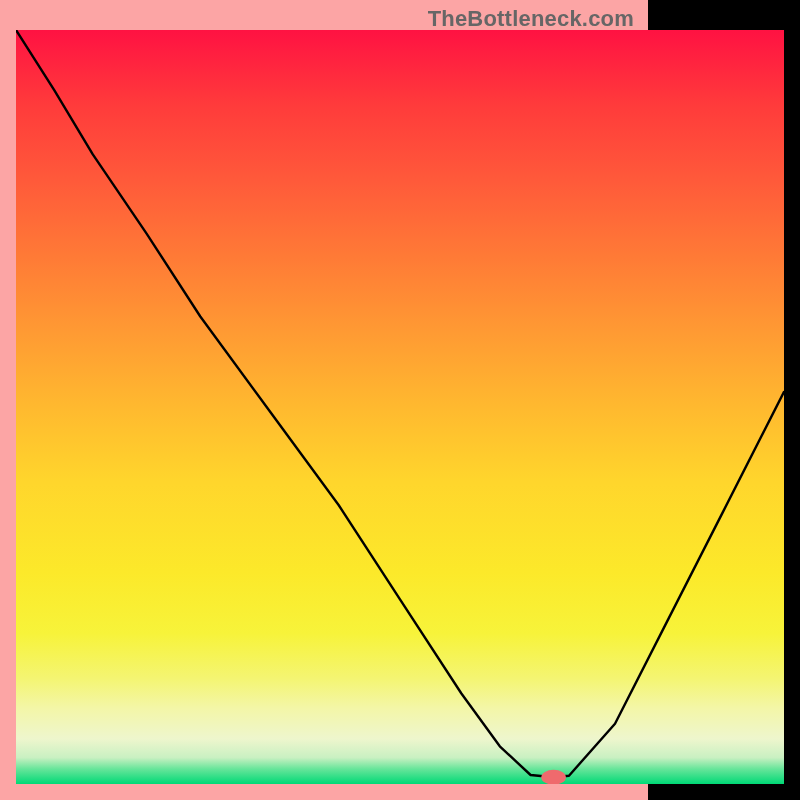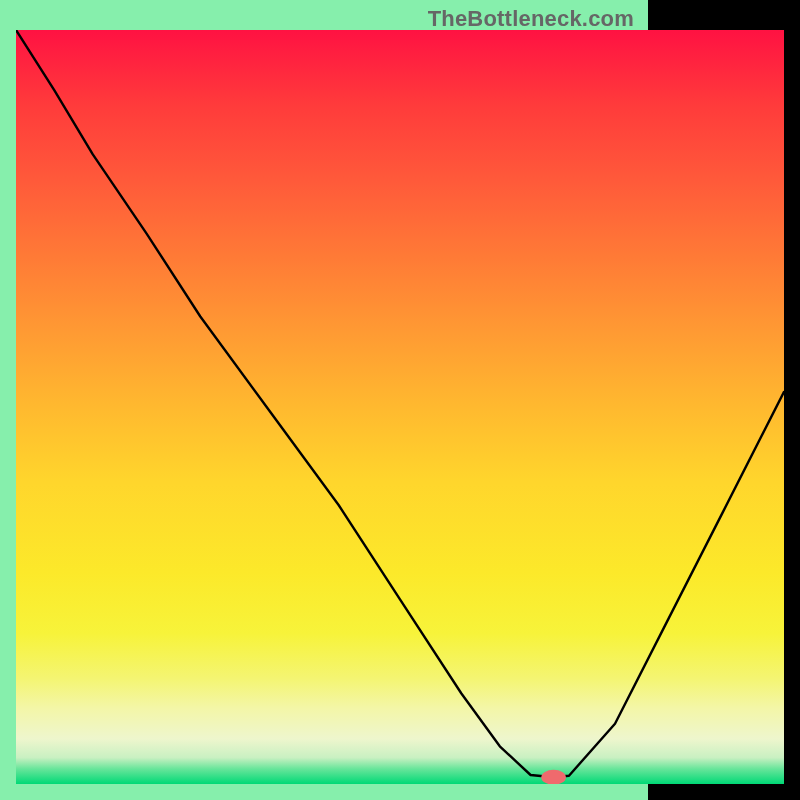--- a/index.html
+++ b/index.html
@@ -8,21 +8,21 @@
     width: 800px;
     height: 800px;
     background: #000;
     overflow: hidden;
     font-family: Arial, Helvetica, sans-serif;
   }
   .frame {
     position: relative;
     width: 648px;
     height: 800px;
-    background: #86efac;
+    background: #fca5a5;
   }
   .watermark {
     position: absolute;
     top: 6px;
     right: 14px;
     color: #666;
     font-size: 22px;
     font-weight: 600;
     letter-spacing: 0.2px;
     z-index: 10;

